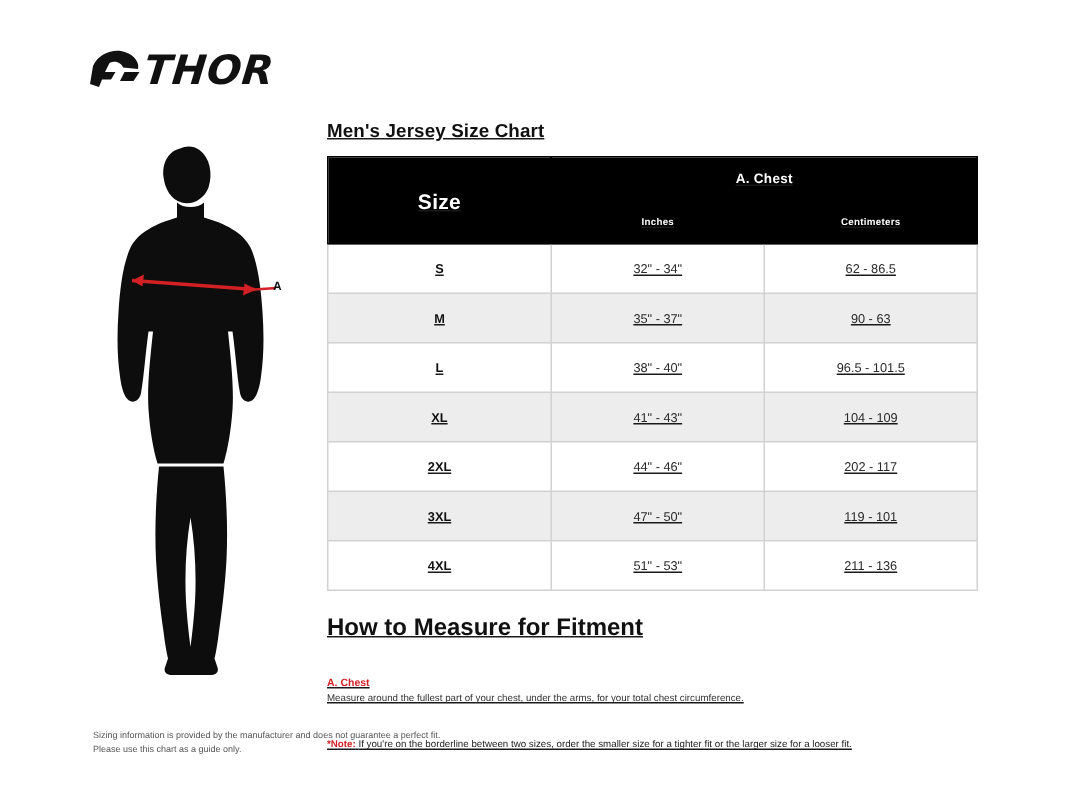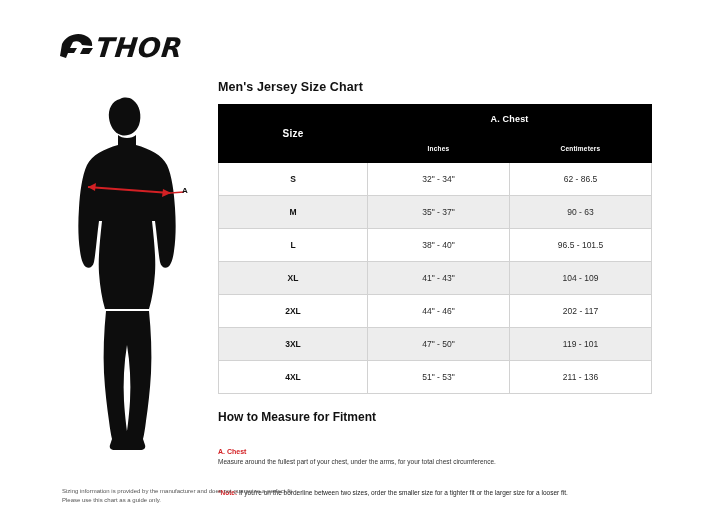--- a/index.html
+++ b/index.html
@@ -66,20 +66,21 @@
     font-weight: bold;
     color: #111;
   }
 
   
   .content {
     position: absolute;
     left: 218px;
     top: 80px;
     width: 364px;
+    text-decoration: underline;
   }
   .chart-title {
     font-size: 12.5px;
     font-weight: bold;
     color: #111111;
     margin: 0 0 10px 0;
     letter-spacing: 0.1px;
   }
 
   table.size-chart {
@@ -97,21 +98,21 @@
     background: #000000;
     color: #ffffff;
     font-size: 8.5px;
     font-weight: bold;
     border: 1px solid #000000 !important;
   }
   .hdr-size {
     height: 52px;
     width: 146px;
     letter-spacing: 0.2px;
-    font-size: 10px;
+    font-size: 14px;
   }
   .hdr-chest {
     height: 26px;
     font-size: 9px;
     letter-spacing: 0.2px;
   }
   .hdr-sub {
     height: 26px;
     font-size: 6.5px;
     letter-spacing: 0.2px;
@@ -126,21 +127,21 @@
     font-weight: bold;
     color: #111111;
     font-size: 8.5px;
   }
   tr.row-light td { background: #ffffff; }
   tr.row-grey td { background: #ededed; }
 
   
   .measure-block { margin-top: 16px; }
   .measure-title {
-    font-size: 12px;
+    font-size: 16px;
     font-weight: bold;
     color: #111111;
     margin: 0 0 24px 0;
   }
   .measure-sub {
     font-size: 7px;
     font-weight: bold;
     color: #d32024;
     margin: 0 0 2px 0;
   }

